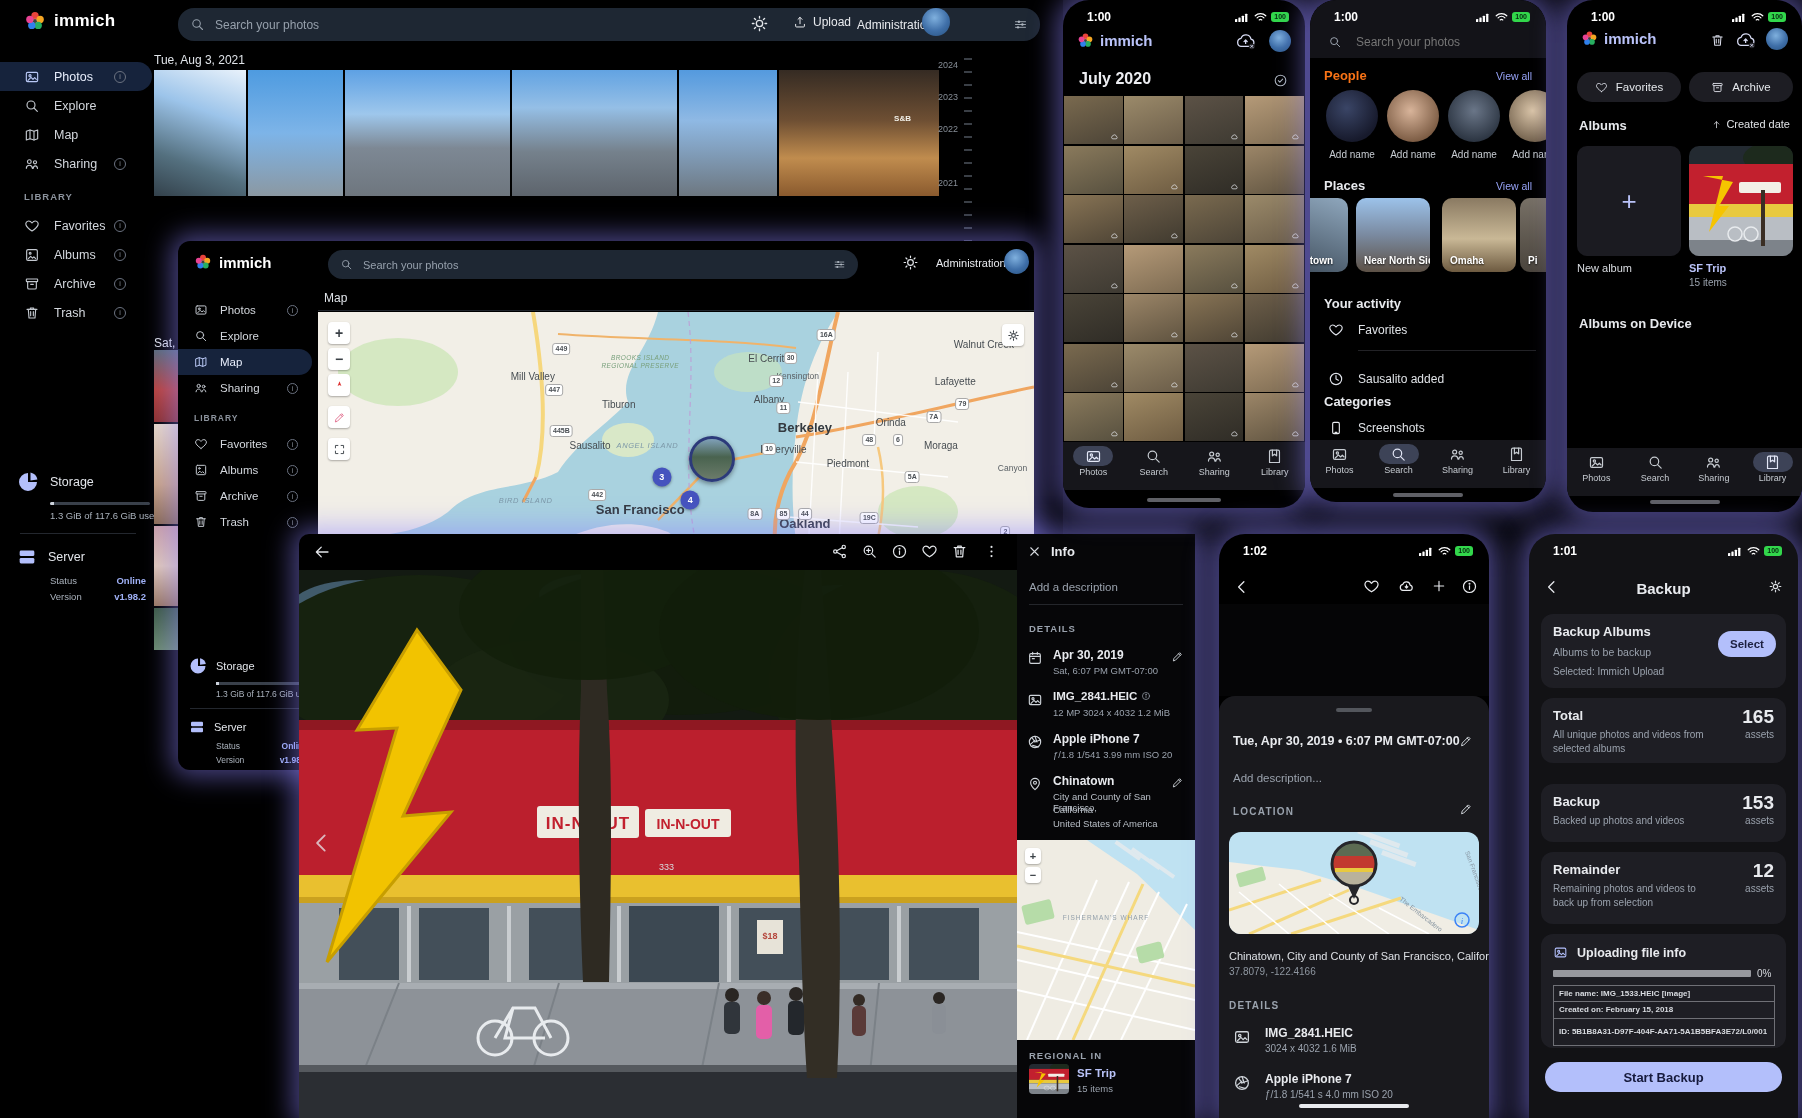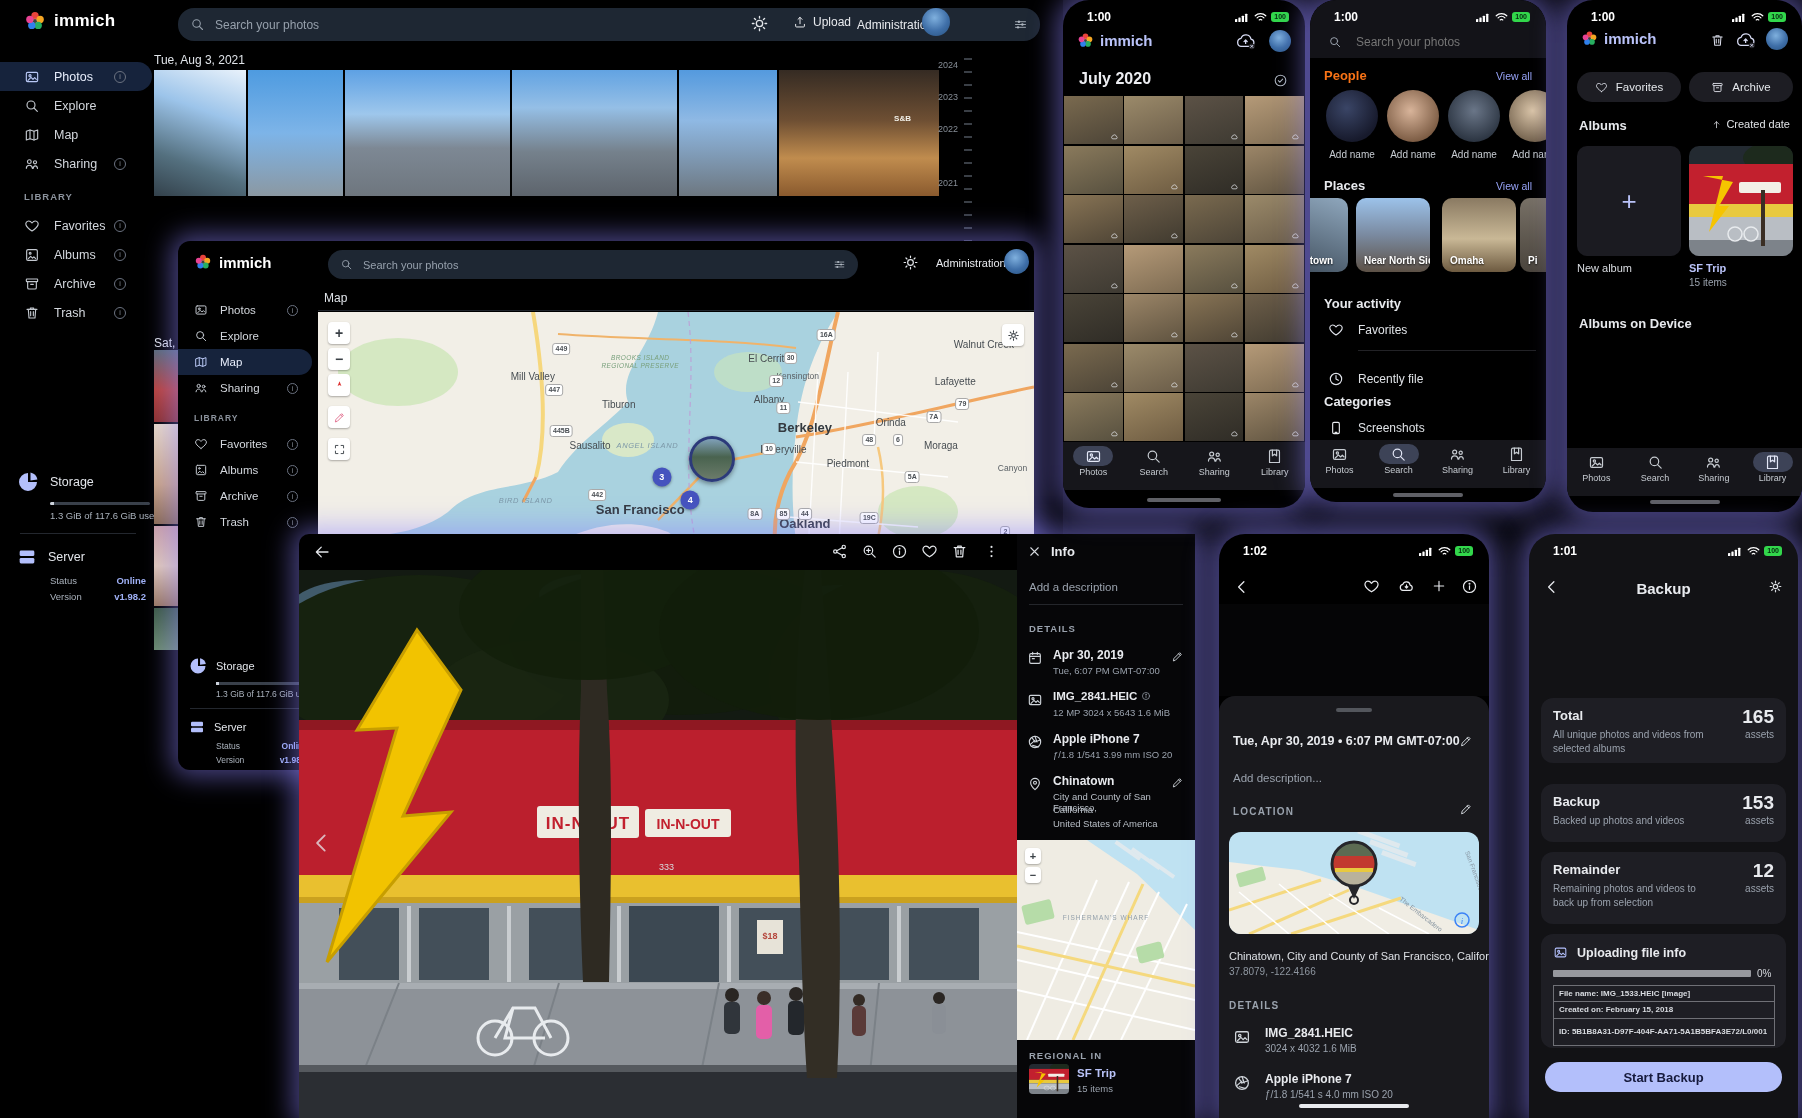--- a/index.html
+++ b/index.html
@@ -667,21 +667,21 @@
       <div class="abs" style="left:12px;top:70px;width:154px;border-top:1px solid #24262b"></div>
       <span class="abs" style="left:12px;top:89px;font-size:9.5px;letter-spacing:1px;color:#9aa2ad;font-weight:bold">DETAILS</span>
 
       <span class="ic abs" style="left:10px;top:116px;width:16px;height:16px;color:#cfd4da">
           <svg viewBox="0 0 24 24" fill="none" stroke="currentColor" stroke-width="1.7" stroke-linecap="round" stroke-linejoin="round">
             <rect x="4" y="5.5" width="16" height="14.5" rx="2"></rect>
             <path d="M4 9.5h16M8.5 3.5v3M15.5 3.5v3M8 13h3"></path>
           </svg>
         </span>
       <span class="abs" style="left:36px;top:114px;font-size:12px;font-weight:bold;color:#e8eaee">Apr 30, 2019</span>
-      <span class="abs" style="left:36px;top:131px;font-size:9.5px;color:#9aa2ad">Tue, 6:07 PM GMT-07:00</span>
+      <span class="abs" style="left:36px;top:131px;font-size:9.5px;color:#9aa2ad">Sat, 6:07 PM GMT-07:00</span>
       <span class="ic abs" style="left:154px;top:116px;width:13px;height:13px;color:#cfd4da">
           <svg viewBox="0 0 24 24" fill="none" stroke="currentColor" stroke-width="1.7" stroke-linecap="round" stroke-linejoin="round">
             <path d="M4.5 19.5l1-4L16 5l3 3L8.5 18.5z"></path>
             <path d="M14 7l3 3"></path>
           </svg>
         </span>
 
       <span class="ic abs" style="left:10px;top:158px;width:16px;height:16px;color:#cfd4da">
           <svg viewBox="0 0 24 24" fill="none" stroke="currentColor" stroke-width="1.7" stroke-linecap="round" stroke-linejoin="round">
             <rect x="3.5" y="5" width="17" height="14" rx="2"></rect>
@@ -692,21 +692,21 @@
       <span class="abs" style="left:36px;top:156px;font-size:11.5px;font-weight:bold;color:#e8eaee;display:flex;align-items:center;gap:4px">
           <span>IMG_2841.HEIC</span>
           <span class="ic" style="width:10px;height:10px;color:#9aa2ad">
             <svg viewBox="0 0 24 24" fill="none" stroke="currentColor" stroke-width="1.7" stroke-linecap="round" stroke-linejoin="round">
               <circle cx="12" cy="12" r="8.5"></circle>
               <path d="M12 11v5"></path>
               <circle cx="12" cy="8" r="0.6" fill="currentColor"></circle>
             </svg>
           </span>
         </span>
-      <span class="abs" style="left:36px;top:173px;font-size:9.5px;color:#9aa2ad">12 MP  3024 x 5643  1.6 MiB</span>
+      <span class="abs" style="left:36px;top:173px;font-size:9.5px;color:#9aa2ad">12 MP  3024 x 4032  1.2 MiB</span>
 
       <span class="ic abs" style="left:10px;top:200px;width:16px;height:16px;color:#cfd4da">
           <svg viewBox="0 0 24 24" fill="none" stroke="currentColor" stroke-width="1.7" stroke-linecap="round" stroke-linejoin="round">
             <circle cx="12" cy="12" r="8.5"></circle>
             <path d="M12 3.5l3 8.5M20 9l-8.5 3M17 19.5L8.5 17M5 15.5l7-6M7.5 5.5l4.5 6.5"></path>
           </svg>
         </span>
       <span class="abs" style="left:36px;top:198px;font-size:12px;font-weight:bold;color:#e8eaee">Apple iPhone 7</span>
       <span class="abs" style="left:36px;top:215px;font-size:9.5px;color:#9aa2ad">ƒ/1.8  1/541  3.99 mm  ISO 20</span>
 
@@ -1097,21 +1097,21 @@
           <span style="margin-left: 14px; font-size: 12px; color: rgb(223, 226, 230);">Favorites</span>
         </div>
         <div style="margin: 8px 10px 0px 48px; border-top: 1px solid rgb(34, 34, 38);"></div>
         <div style="position: relative; height: 24px; margin-top: 16px; display: flex; align-items: center;">
           <span class="ic" style="width: 16px; height: 16px; color: rgb(223, 226, 234); margin-left: 18px;">
             <svg viewBox="0 0 24 24" fill="none" stroke="currentColor" stroke-width="1.7" stroke-linecap="round" stroke-linejoin="round">
               <circle cx="12" cy="12" r="8.5"></circle>
               <path d="M12 7v5l3.5 2"></path>
             </svg>
           </span>
-          <span style="margin-left: 14px; font-size: 12px; color: rgb(223, 226, 230);">Recently file</span>
+          <span style="margin-left: 14px; font-size: 12px; color: rgb(223, 226, 230);">Sausalito added</span>
         </div>
       </div>
     <span class="abs" style="left:14px;top:394px;font-size:13px;font-weight:bold;color:#e7e9ed">Categories</span>
     <div class="abs" id="p2categories" style="left:0;top:416px;width:236px">
         <div style="height: 24px; display: flex; align-items: center;">
           <span class="ic" style="width: 16px; height: 16px; color: rgb(232, 234, 238); margin-left: 18px;">
             <svg viewBox="0 0 24 24" fill="none" stroke="currentColor" stroke-width="1.7" stroke-linecap="round" stroke-linejoin="round">
               <rect x="7" y="3.5" width="10" height="17" rx="2"></rect>
               <path d="M10.5 18.5h3"></path>
             </svg>
@@ -1475,20 +1475,28 @@
         </svg>
       </span>
     <span class="abs" style="left:0;right:0;top:46px;text-align:center;font-size:15px;font-weight:bold;color:#e8eaee">Backup</span>
     <span class="ic abs" style="left:238px;top:44px;width:17px;height:17px;color:#d6d9de">
         <svg viewBox="0 0 24 24" fill="none" stroke="currentColor" stroke-width="1.7" stroke-linecap="round" stroke-linejoin="round">
           <circle cx="12" cy="12" r="3"></circle>
           <path d="M12 4.5v2.2M12 17.3v2.2M4.5 12h2.2M17.3 12h2.2M6.7 6.7l1.5 1.5M15.8 15.8l1.5 1.5M17.3 6.7l-1.5 1.5M8.2 15.8l-1.5 1.5"></path>
         </svg>
       </span>
 
+    <div class="bcard" style="top:80px;height:74px">
+      <span class="bt">Backup Albums</span>
+      <span class="abs" style="left:12px;top:32px;font-size:10.5px;color:#9aa2ad">Albums to be backup</span>
+      <div class="abs" style="right:10px;top:17px;width:58px;height:26px;border-radius:14px;background:#b3bffb;display:flex;align-items:center;justify-content:center;font-size:11.5px;font-weight:bold;color:#1c2040">
+          <span>Select</span>
+        </div>
+      <span class="abs" style="left:12px;top:52px;font-size:10px;color:#9aa2ad">Selected: Immich Upload</span>
+    </div>
 
     <div class="bcard" style="top:400px;height:114px">
       <span class="ic abs" style="left:12px;top:11px;width:15px;height:15px;color:#b3bffb">
           <svg viewBox="0 0 24 24" fill="none" stroke="currentColor" stroke-width="1.7" stroke-linecap="round" stroke-linejoin="round">
             <rect x="3.5" y="5" width="17" height="14" rx="2"></rect>
             <circle cx="9" cy="10" r="1.6"></circle>
             <path d="M6 17l4.5-4.5 3 3 2.5-2.5 2.5 2.5"></path>
           </svg>
         </span>
       <span class="abs" style="left:36px;top:12px;font-size:12.5px;font-weight:bold">Uploading file info</span>

